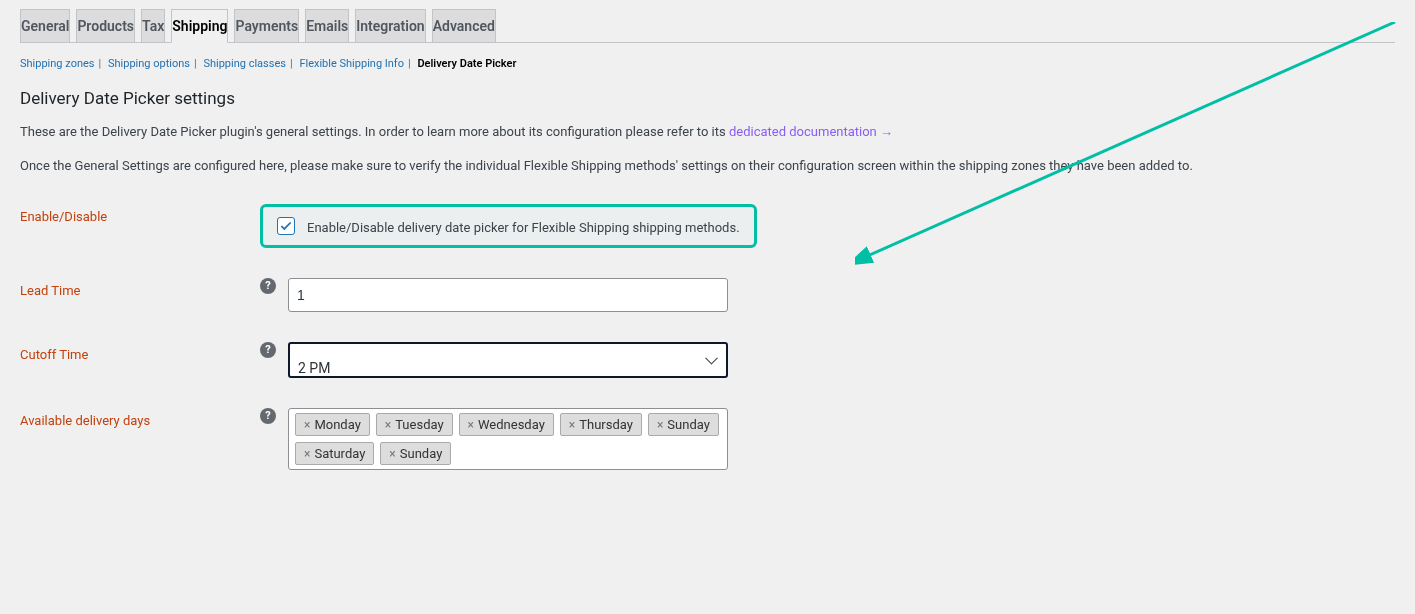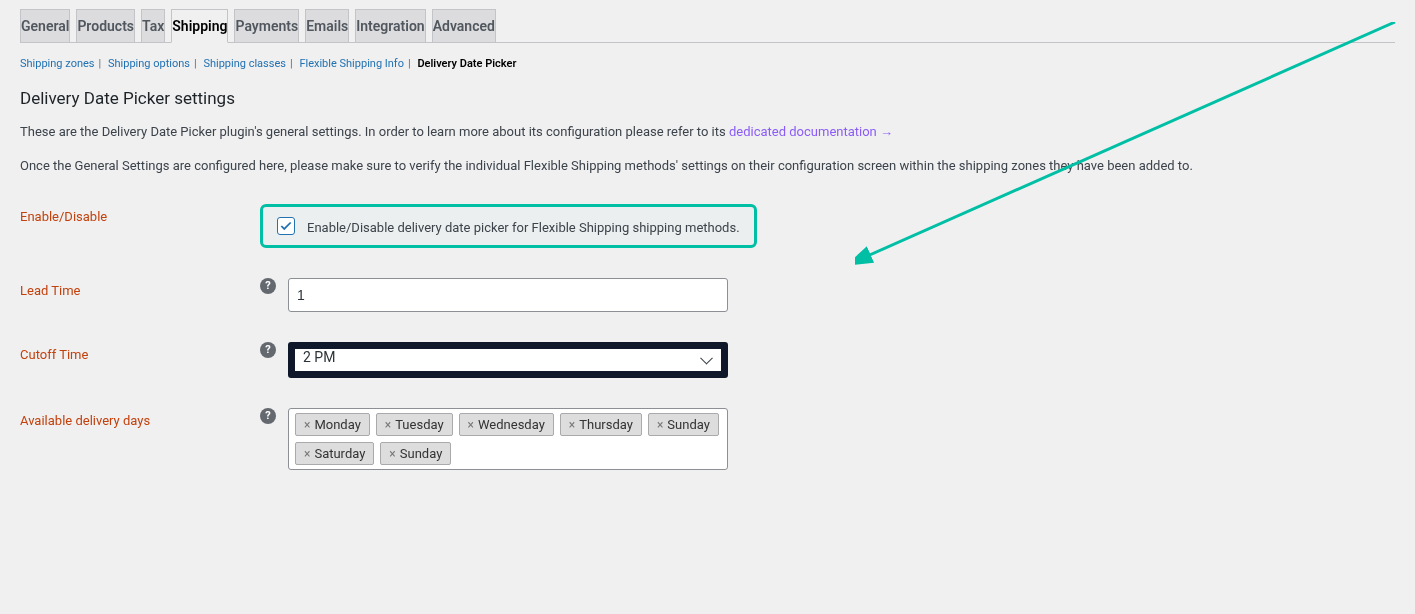--- a/index.html
+++ b/index.html
@@ -19,21 +19,21 @@
 .form-table{width:100%;border-collapse:collapse}
 .form-table th{text-align:left;font-weight:400;font-size:13px;vertical-align:top;padding:20px 10px 20px 0;width:230px;color:#c2410c}
 .form-table td{padding:15px 10px;vertical-align:top}
 .help-icon{display:inline-block;width:16px;height:16px;border-radius:50%;background:#646970;color:#fff;font-size:11px;font-weight:bold;text-align:center;line-height:16px;margin-right:12px;cursor:help;vertical-align:middle}
 .row-flex{display:flex;align-items:flex-start}
 .checkbox-box{display:inline-flex;align-items:flex-end;gap:12px}
 .checkbox{width:18px;height:18px;border:1.5px solid #2271b1;border-radius:3px;display:inline-flex;align-items:center;justify-content:center;cursor:pointer;background:#fff}
 .checkbox svg{width:14px;height:14px}
 .checkbox-label{font-size:13px;color:#3c434a}
 input.text-input{width:440px;height:34px;border:1px solid #8c8f94;border-radius:3px;padding:0 8px;font-size:14px;color:#2c3338;background:#fff}
-.select{width:440px;height:36px;border:7px solid #0f172a;border-radius:3px;padding:0 28px 0 8px;font-size:14px;color:#2c3338;background:#fff;cursor:pointer;position:relative;display:flex;align-items:flex-start}
+.select{width:440px;height:36px;border:2px solid #0f172a;border-radius:3px;padding:0 28px 0 8px;font-size:14px;color:#2c3338;background:#fff;cursor:pointer;position:relative;display:flex;align-items:flex-end}
 .select::after{content:"";position:absolute;right:10px;top:50%;width:8px;height:8px;border-right:1.5px solid #3c434a;border-bottom:1.5px solid #3c434a;transform:translateY(-70%) rotate(45deg)}
 .tag-box{width:440px;min-height:36px;border:1px solid #8c8f94;border-radius:3px;padding:4px 6px;display:flex;flex-wrap:wrap;gap:6px;background:#fff}
 .tag{background:#ddd;border:1px solid #aaa;border-radius:2px;padding:3px 8px;font-size:13px;color:#333;cursor:default;display:inline-flex;align-items:center;gap:2px}
 .tag .x{color:#777;cursor:pointer;font-size:12px;margin-right:2px}
 .highlight-box{border:3px solid #00bfa5;border-radius:6px;padding:10px 14px;display:inline-flex;background:rgba(0,191,165,0.02)}
 .arrow-svg{position:absolute;top:22px;left:855px;pointer-events:none}
 </style>
 </head>
 <body>
 

